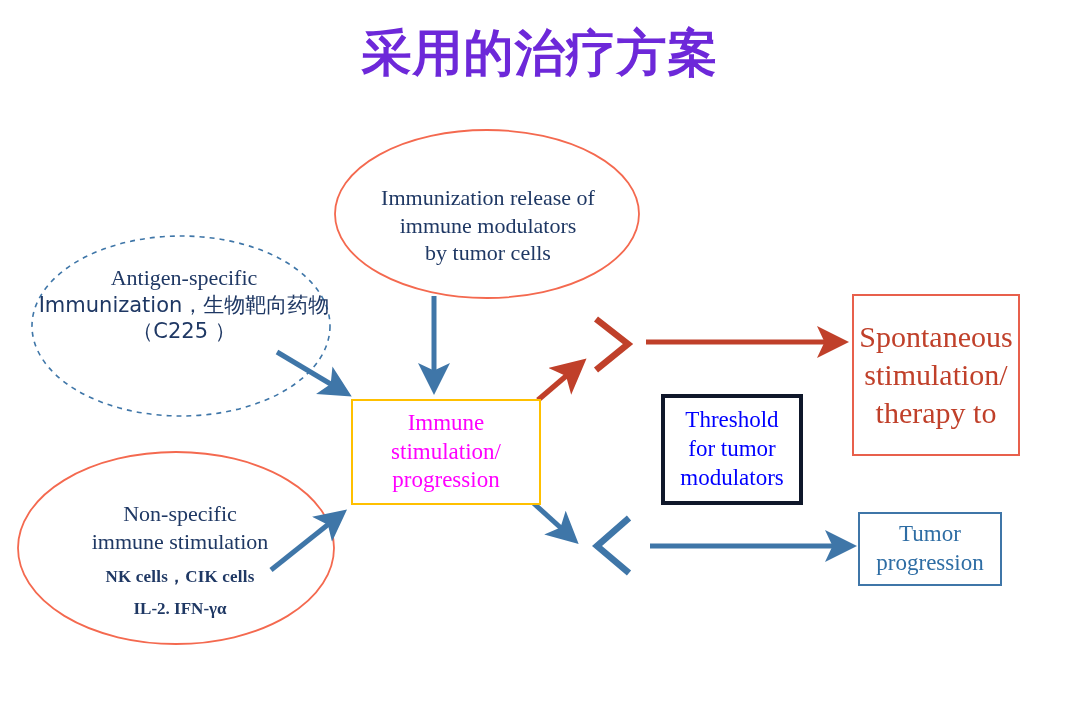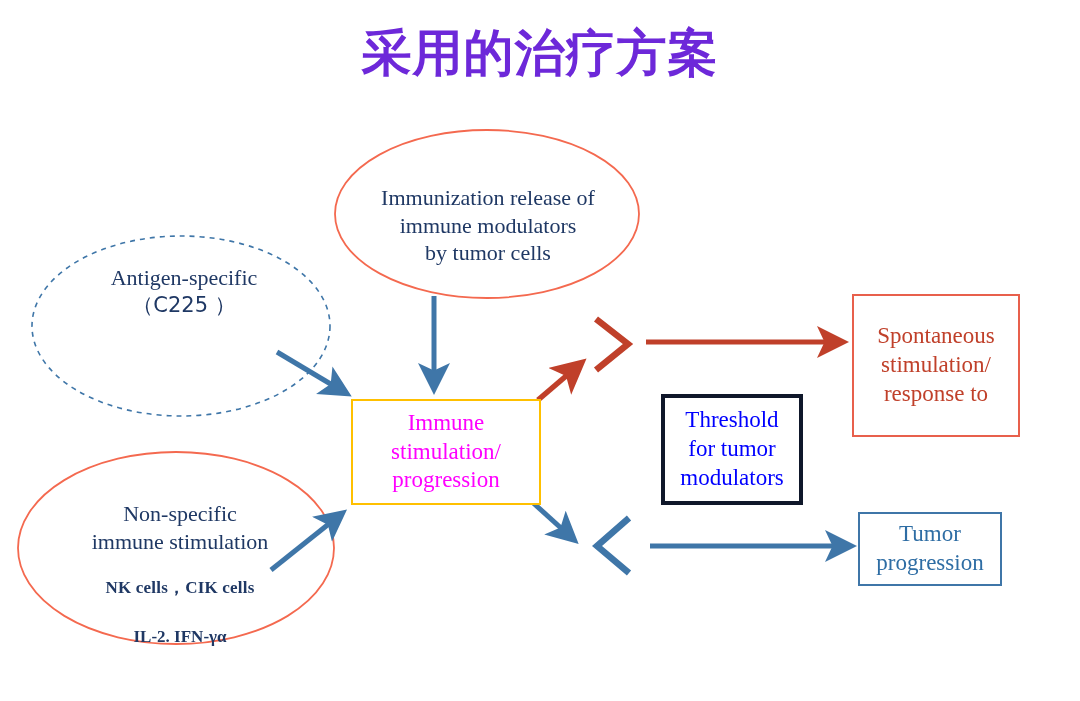--- a/index.html
+++ b/index.html
@@ -69,28 +69,28 @@
     left: 30px;
     top: 500px;
     width: 300px;
     font-size: 22px;
     color: #1f3864;
   }
   .ell-bottom-label .small {
     display: block;
     font-size: 17px;
     font-weight: bold;
-    margin-top: 22px;
+    margin-top: 11px;
     letter-spacing: 0.2px;
   }
   .ell-bottom-label .small2 {
     display: block;
     font-size: 17px;
     font-weight: bold;
-    margin-top: 28px;
+    margin-top: 11px;
   }
 
   
   .box {
     position: absolute;
     box-sizing: border-box;
     display: flex;
     align-items: center;
     justify-content: center;
     text-align: center;
@@ -112,24 +112,24 @@
     width: 142px;
     height: 111px;
     border: 4px solid #0f172a;
     color: #0000ff;
     font-size: 23px;
   }
   .box-spont {
     left: 852px;
     top: 294px;
     width: 168px;
-    height: 143px;
+    height: 162px;
     border: 2px solid #e8604c;
     color: #c0402a;
-    font-size: 23px;
+    font-size: 30px;
   }
   .box-tumor {
     left: 858px;
     top: 512px;
     width: 144px;
     height: 74px;
     border: 2px solid #3f76a8;
     color: #2e6da4;
     font-size: 23px;
   }
@@ -177,20 +177,21 @@
   </svg>
 
   <div class="node-text ell-top-label">
     <div>Immunization release of</div>
     <div>immune modulators</div>
     <div>by tumor cells</div>
   </div>
 
   <div class="node-text ell-left-label">
     <div>Antigen-specific</div>
+    <div class="cn">Immunization，生物靶向药物</div>
     <div class="cn">（C225 ）</div>
   </div>
 
   <div class="node-text ell-bottom-label">
     <div>Non-specific</div>
     <div>immune stimulation</div>
     <span class="small">NK cells，CIK cells</span>
     <span class="small2">IL-2. IFN-γα</span>
   </div>
 
@@ -207,21 +208,21 @@
       <div>Threshold</div>
       <div>for tumor</div>
       <div>modulators</div>
     </div>
   </div>
 
   <div class="box box-spont">
     <div>
       <div>Spontaneous</div>
       <div>stimulation/</div>
-      <div>response to</div>
+      <div>therapy to</div>
     </div>
   </div>
 
   <div class="box box-tumor">
     <div>
       <div>Tumor</div>
       <div>progression</div>
     </div>
   </div>
 

